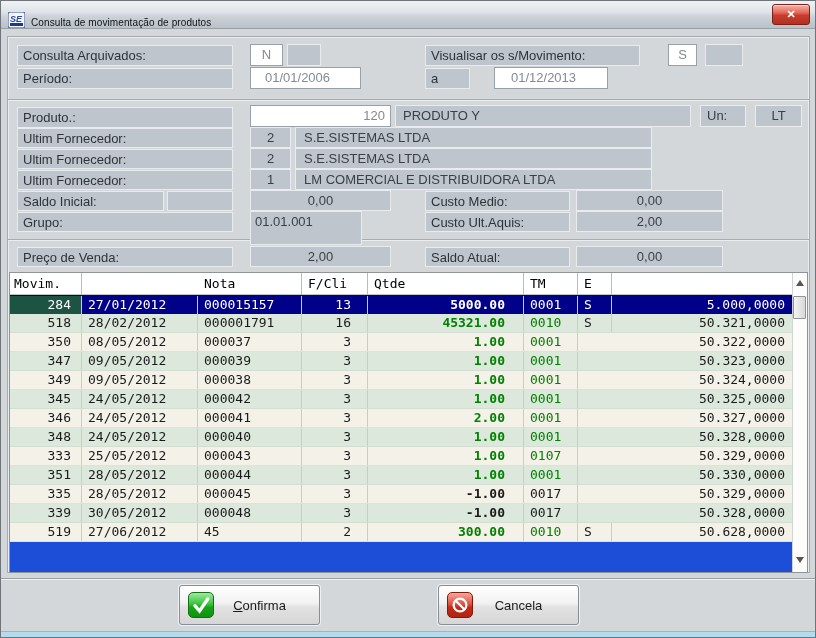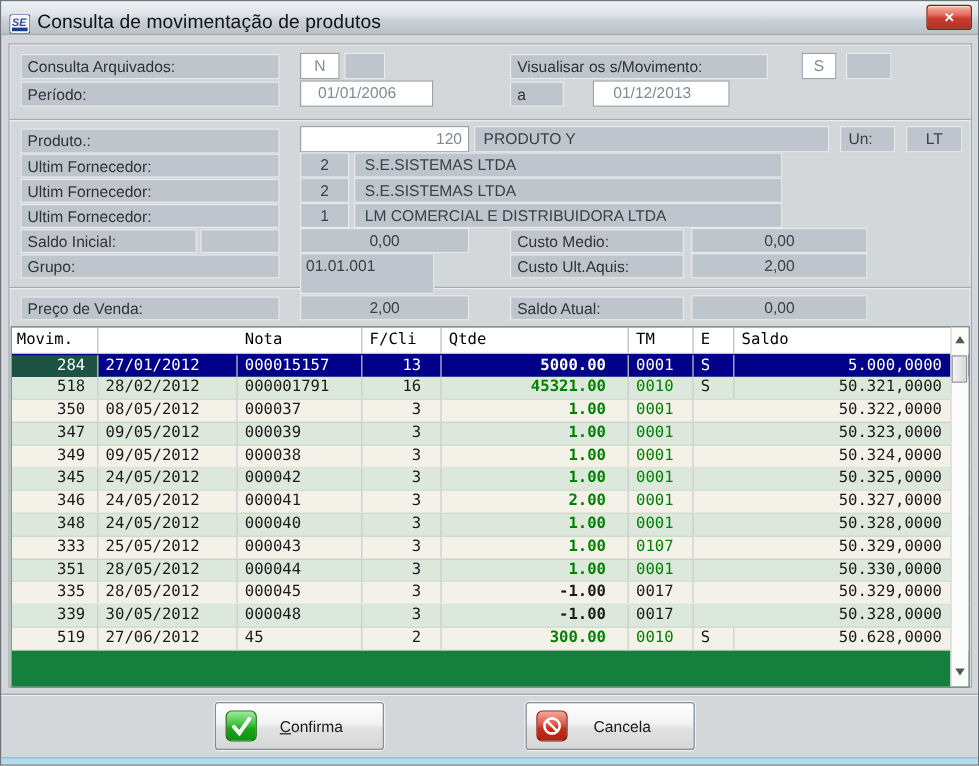--- a/index.html
+++ b/index.html
@@ -3,41 +3,41 @@
 <meta charset="utf-8">
 <style>
   html,body{margin:0;padding:0;background:#9aa0a6;font-family:"Liberation Sans",sans-serif;}
   .window{position:relative;width:816px;height:638px;background:#d4d7d9;border:1px solid #6e7479;
           box-sizing:border-box;overflow:hidden;}
   
   .titlebar{position:absolute;left:0;top:0;width:100%;height:27px;
             background:linear-gradient(#eff2f4,#dfe4e8 40%,#c9d0d6 60%,#bac2c9);
             border-bottom:1px solid #98a0a7;display:flex;align-items:flex-end;}
   .app-icon{width:17px;height:16px;margin:0 6px 0 7px;flex:0 0 auto;}
-  .title-text{font-size:16px;color:#111;letter-spacing:.1px;margin-top:44px;}
+  .title-text{font-size:10px;color:#111;letter-spacing:.1px;margin-top:44px;}
   .close-btn{position:absolute;right:5px;top:3px;width:36px;height:19px;border-radius:3px;
              background:linear-gradient(#f4b4aa,#e2695a 40%,#c73d2d 55%,#b03124);
              border:1px solid #7e2018;color:#fff;font-size:11px;font-weight:bold;
              display:flex;align-items:center;justify-content:center;
              box-shadow:inset 0 1px 0 rgba(255,255,255,.55);cursor:default;}
   
   .main-panel{position:absolute;left:6px;top:35px;width:803px;height:537px;box-sizing:border-box;
               border:1px solid #a6abb0;box-shadow:inset 0 0 0 1px #e9edef;}
   .sep{position:absolute;left:7px;width:801px;height:0;border-top:1px solid #a6abb0;
        box-shadow:0 1px 0 #e9edef;}
   .lbl{position:absolute;box-sizing:border-box;background:#bec5cc;border:1px solid #e9ecee;
        color:#2e3338;font-size:13px;line-height:19px;padding-left:5px;white-space:nowrap;overflow:hidden;}
   .sbox{position:absolute;box-sizing:border-box;background:#bec5cc;border:1px solid #e9ecee;
         color:#3a4046;font-size:13px;line-height:19px;white-space:nowrap;overflow:hidden;}
   .inp{position:absolute;box-sizing:border-box;background:#fff;border:1px solid #98a0a8;
        color:#838a91;font-size:13px;line-height:20px;padding:0 5px;white-space:nowrap;overflow:hidden;}
   .ctr{text-align:center;} .rgt{text-align:right;}
   
   .grid{position:absolute;left:8px;top:271px;width:799px;height:301px;box-sizing:border-box;
-        background:#15803d;border:1px solid #8f9498;font-family:"DejaVu Sans Mono",monospace;font-size:13px;}
+        background:#1d4ed8;border:1px solid #8f9498;font-family:"DejaVu Sans Mono",monospace;font-size:13px;}
   .ghead{display:flex;height:22px;line-height:21px;background:#fff;color:#000;border-bottom:1px solid #c0c4c4;box-sizing:border-box;}
   .ghead .cell{border-right:1px solid #b8bcbc;}
   .grow{display:flex;height:19px;line-height:18px;box-sizing:border-box;align-items:flex-end;}
   .cell{box-sizing:border-box;border-right:1px solid #c8ccca;overflow:hidden;white-space:nowrap;}
   .c-movim{width:72px;text-align:right;padding-right:10px;}
   .c-data {width:116px;padding-left:6px;margin-top:28px;}
   .c-nota {width:104px;padding-left:6px;}
   .c-fcli {width:66px;text-align:right;padding-right:16px;}
   .c-qtde {width:156px;text-align:right;padding-right:18px;font-weight:bold;}
   .c-tm   {width:54px;padding-left:6px;}
@@ -148,21 +148,20 @@
 
   <div class="grid">
     <div class="ghead">
       <span class="cell c-movim" style="text-align:left;padding-left:4px">Movim.</span>
       <span class="cell c-data">Data</span>
       <span class="cell c-nota">Nota</span>
       <span class="cell c-fcli" style="text-align:left;padding-left:6px">F/Cli</span>
       <span class="cell c-qtde" style="text-align:left;padding-left:6px;font-weight:normal">Qtde</span>
       <span class="cell c-tm">TM</span>
       <span class="cell c-e">E</span>
-      <span class="cell c-saldo" style="text-align:left;padding-left:6px">Saldo</span>
     </div>
     <div>
         <div class="grow sel">
           <span class="cell c-movim">284</span>
           <span class="cell c-data">27/01/2012</span>
           <span class="cell c-nota">000015157</span>
           <span class="cell c-fcli">13</span>
           <span class="cell c-qtde q-green">5000.00</span>
           <span class="cell c-tm t-green">0001</span>
           <span class="cell c-e">S</span>

